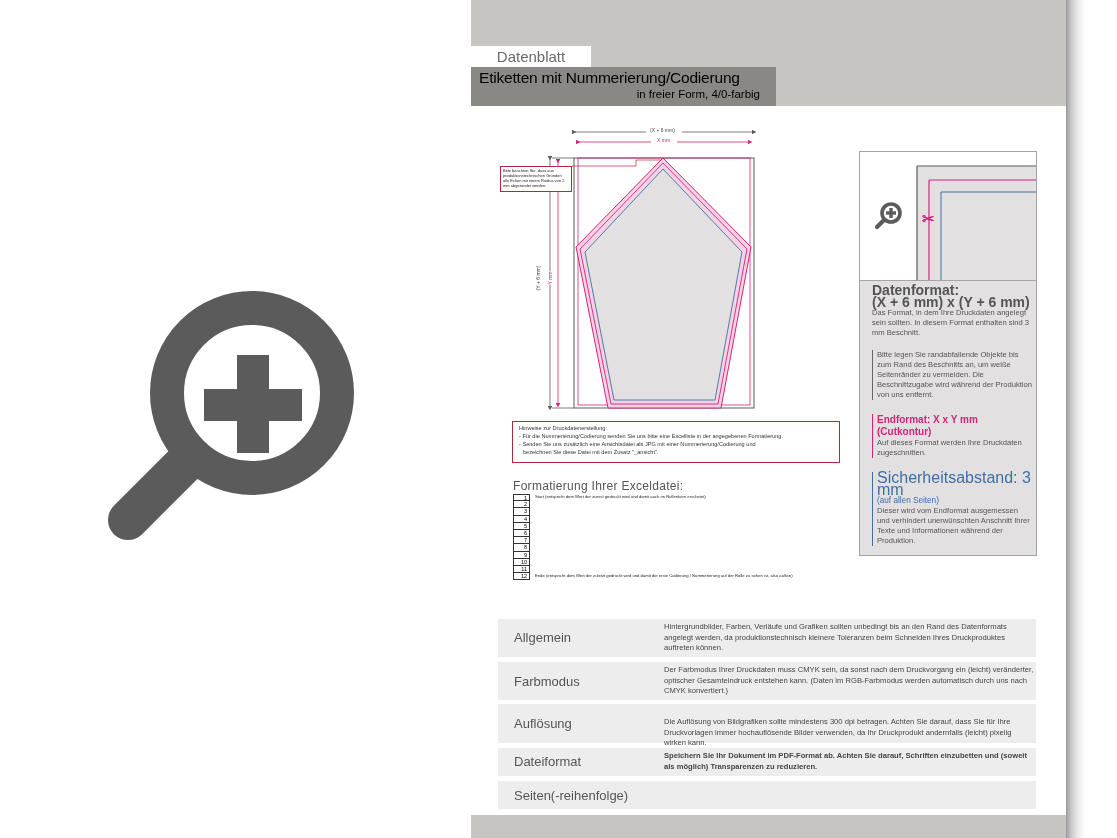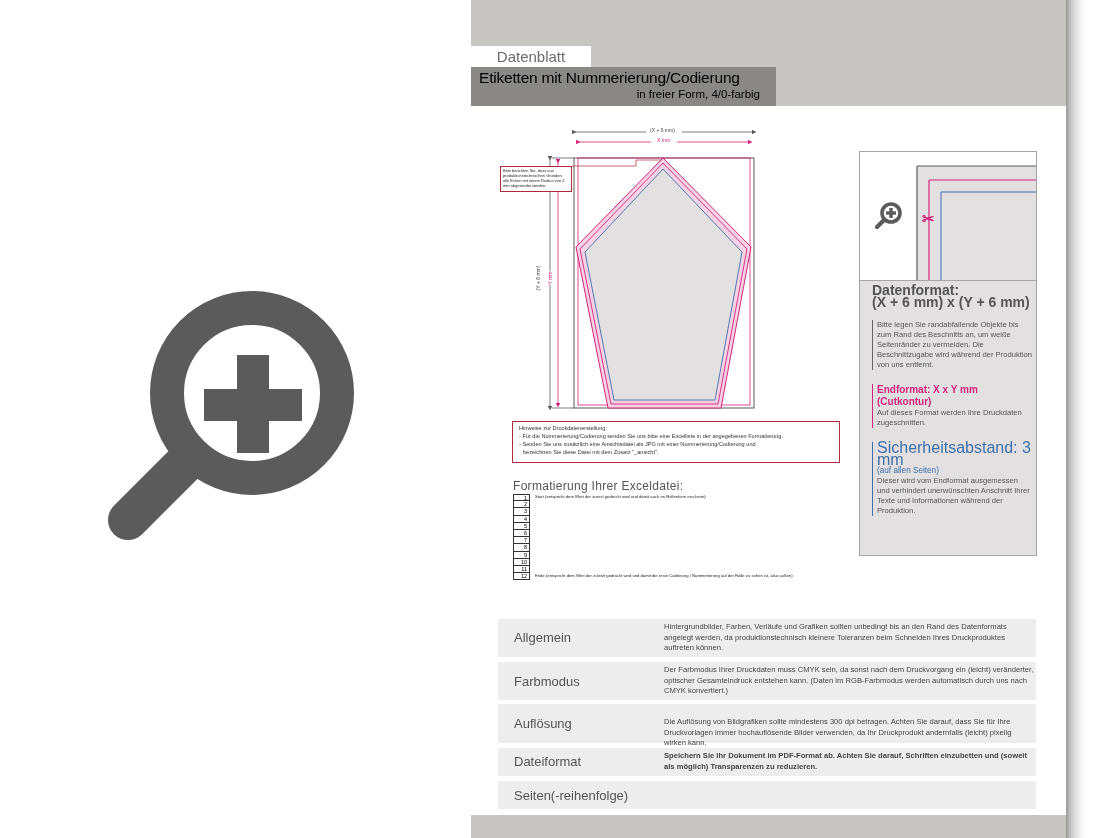--- a/index.html
+++ b/index.html
@@ -161,20 +161,21 @@
         <circle cx="19" cy="13" r="9" fill="none" stroke="#5b5b5b" stroke-width="3.6"></circle>
         <line x1="12" y1="20" x2="5" y2="27" stroke="#5b5b5b" stroke-width="4.2" stroke-linecap="round"></line>
         <rect x="17.3" y="8" width="3.4" height="10" fill="#5b5b5b"></rect>
         <rect x="14" y="11.3" width="10" height="3.4" fill="#5b5b5b"></rect>
       </svg>
       <span style="position:absolute;left:62px;top:58px;color:#d4237a;font-size:15px;font-weight:bold;">✂</span>
     </div>
     <div class="info-body">
       <div class="info-h">Datenformat:</div>
       <div class="info-h">(X + 6 mm) x (Y + 6 mm)</div>
+      <div>Das Format, in dem Ihre Druckdaten angelegt sein sollten. In diesem Format enthalten sind 3 mm Beschnitt.</div>
       <div class="info-block" style="margin-top:12px">
         <div>Bitte legen Sie randabfallende Objekte bis zum Rand des Beschnitts an, um weiße Seitenränder zu vermeiden. Die Beschnittzugabe wird während der Produktion von uns entfernt.</div>
       </div>
       <div class="info-block red" style="margin-top:14px">
         <div class="info-red">Endformat: X x Y mm</div>
         <div class="info-red">(Cutkontur)</div>
         <div>Auf dieses Format werden Ihre Druckdaten zugeschnitten.</div>
       </div>
       <div class="info-block blue" style="margin-top:14px">
         <div class="info-blue">Sicherheitsabstand: 3 mm</div>

